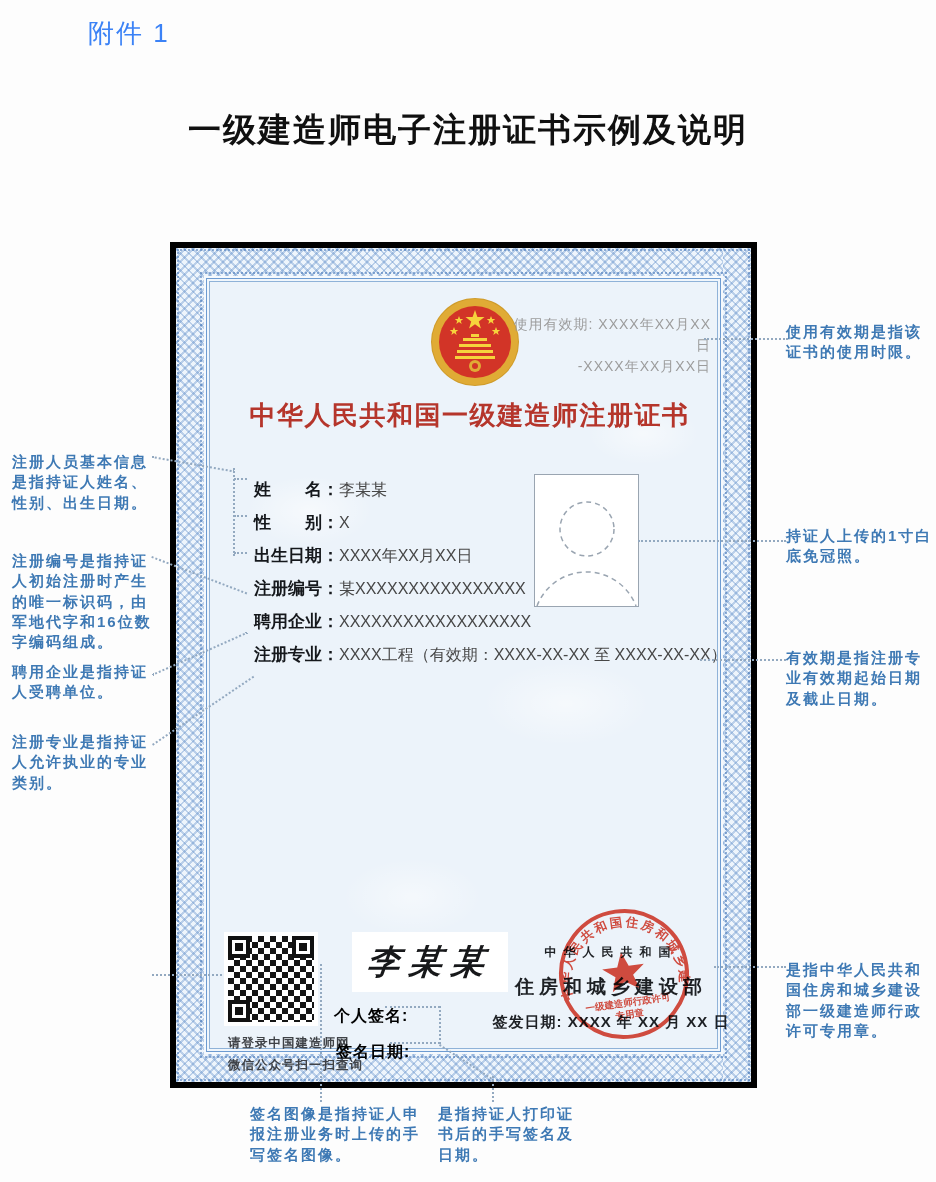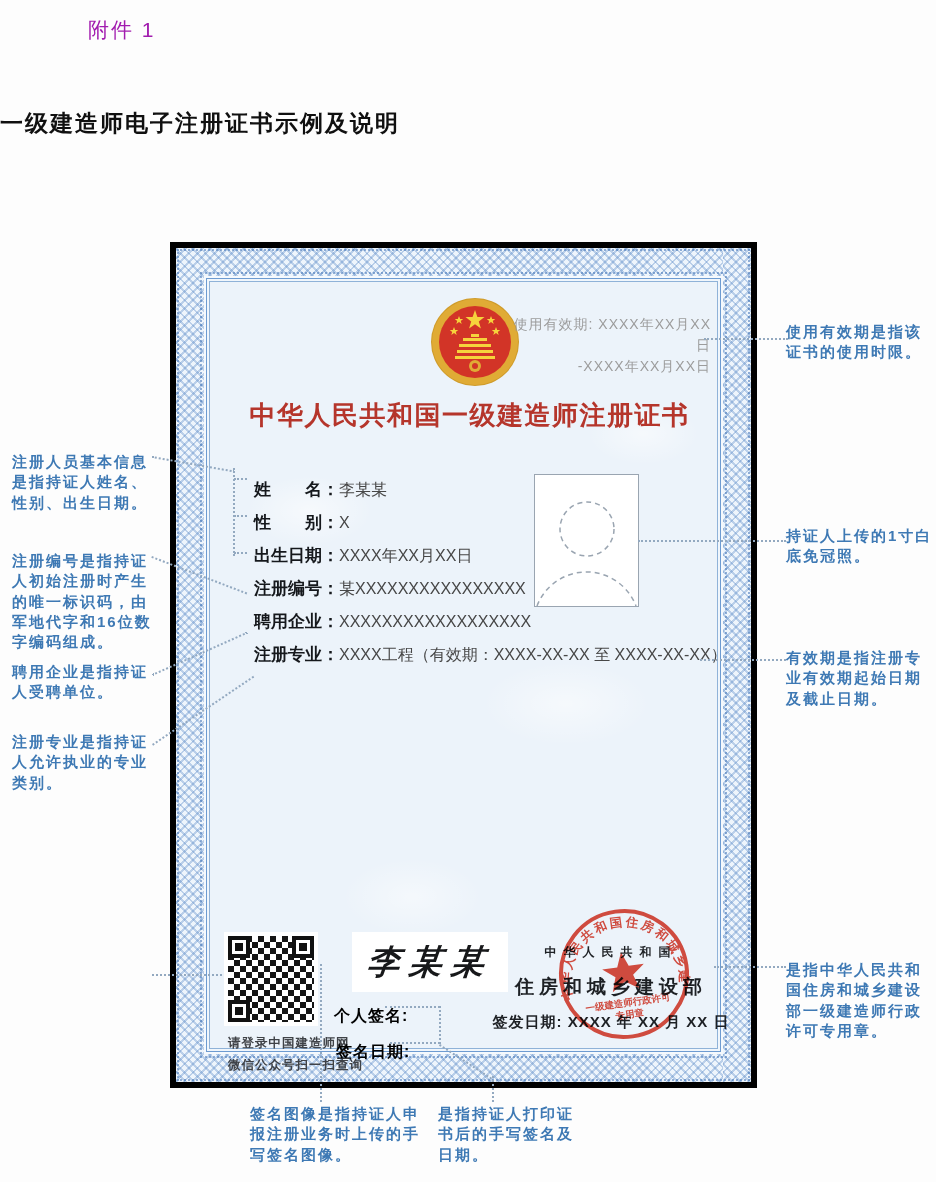--- a/index.html
+++ b/index.html
@@ -1,20 +1,20 @@
 <!DOCTYPE html>
 <html><head>
 <meta charset="utf-8">
 <style>
   html,body{margin:0;padding:0;background:#ffffff;}
   .page{position:relative;width:936px;height:1182px;background:#fdfdfd;overflow:hidden;
         font-family:"Liberation Sans","DejaVu Sans",sans-serif;}
-  .attachment{position:absolute;left:88px;top:16px;font-size:21px;color:#a21caf;letter-spacing:2px;}
-  .doc-title{position:absolute;left:0;top:108px;width:936px;text-align:left;
-        font-family:"DejaVu Serif","Liberation Serif",serif;font-weight:700;font-size:23px;color:#101010;letter-spacing:2px;}
+  .attachment{position:absolute;left:88px;top:16px;font-size:26px;color:#3b82f6;letter-spacing:2px;}
+  .doc-title{position:absolute;left:0;top:108px;width:936px;text-align:center;
+        font-family:"DejaVu Serif","Liberation Serif",serif;font-weight:700;font-size:33px;color:#101010;letter-spacing:2px;}
 
   
   .certificate{position:absolute;left:170px;top:242px;width:587px;height:846px;
         background:#f5f9fd;border:6px solid #000000;box-sizing:border-box;}
   .frame-strip{position:absolute;background-color:#eef5fc;
         background-image:
           repeating-linear-gradient(45deg, rgba(77,128,194,.32) 0 2px, transparent 2px 6px),
           repeating-linear-gradient(135deg, rgba(77,128,194,.32) 0 2px, transparent 2px 6px);}
   .fs-top{left:0;top:0;right:0;height:28px;}
   .fs-bottom{left:0;bottom:0;right:0;height:28px;}

